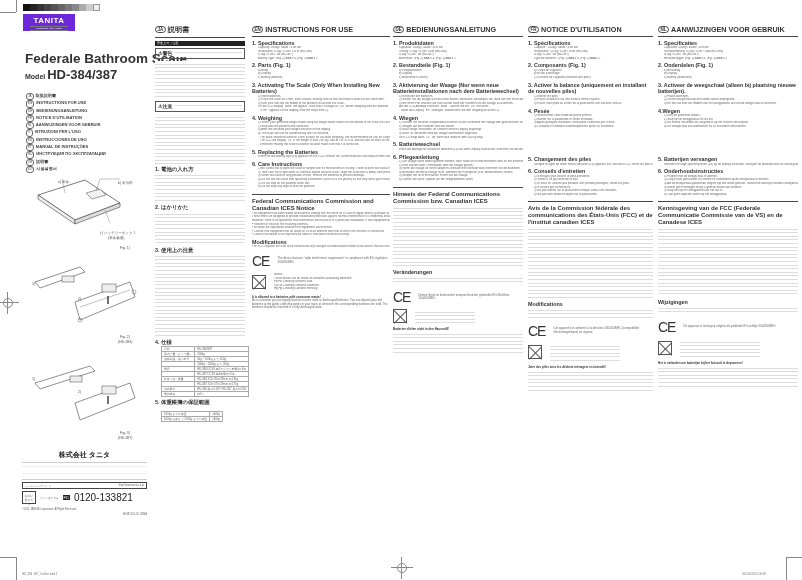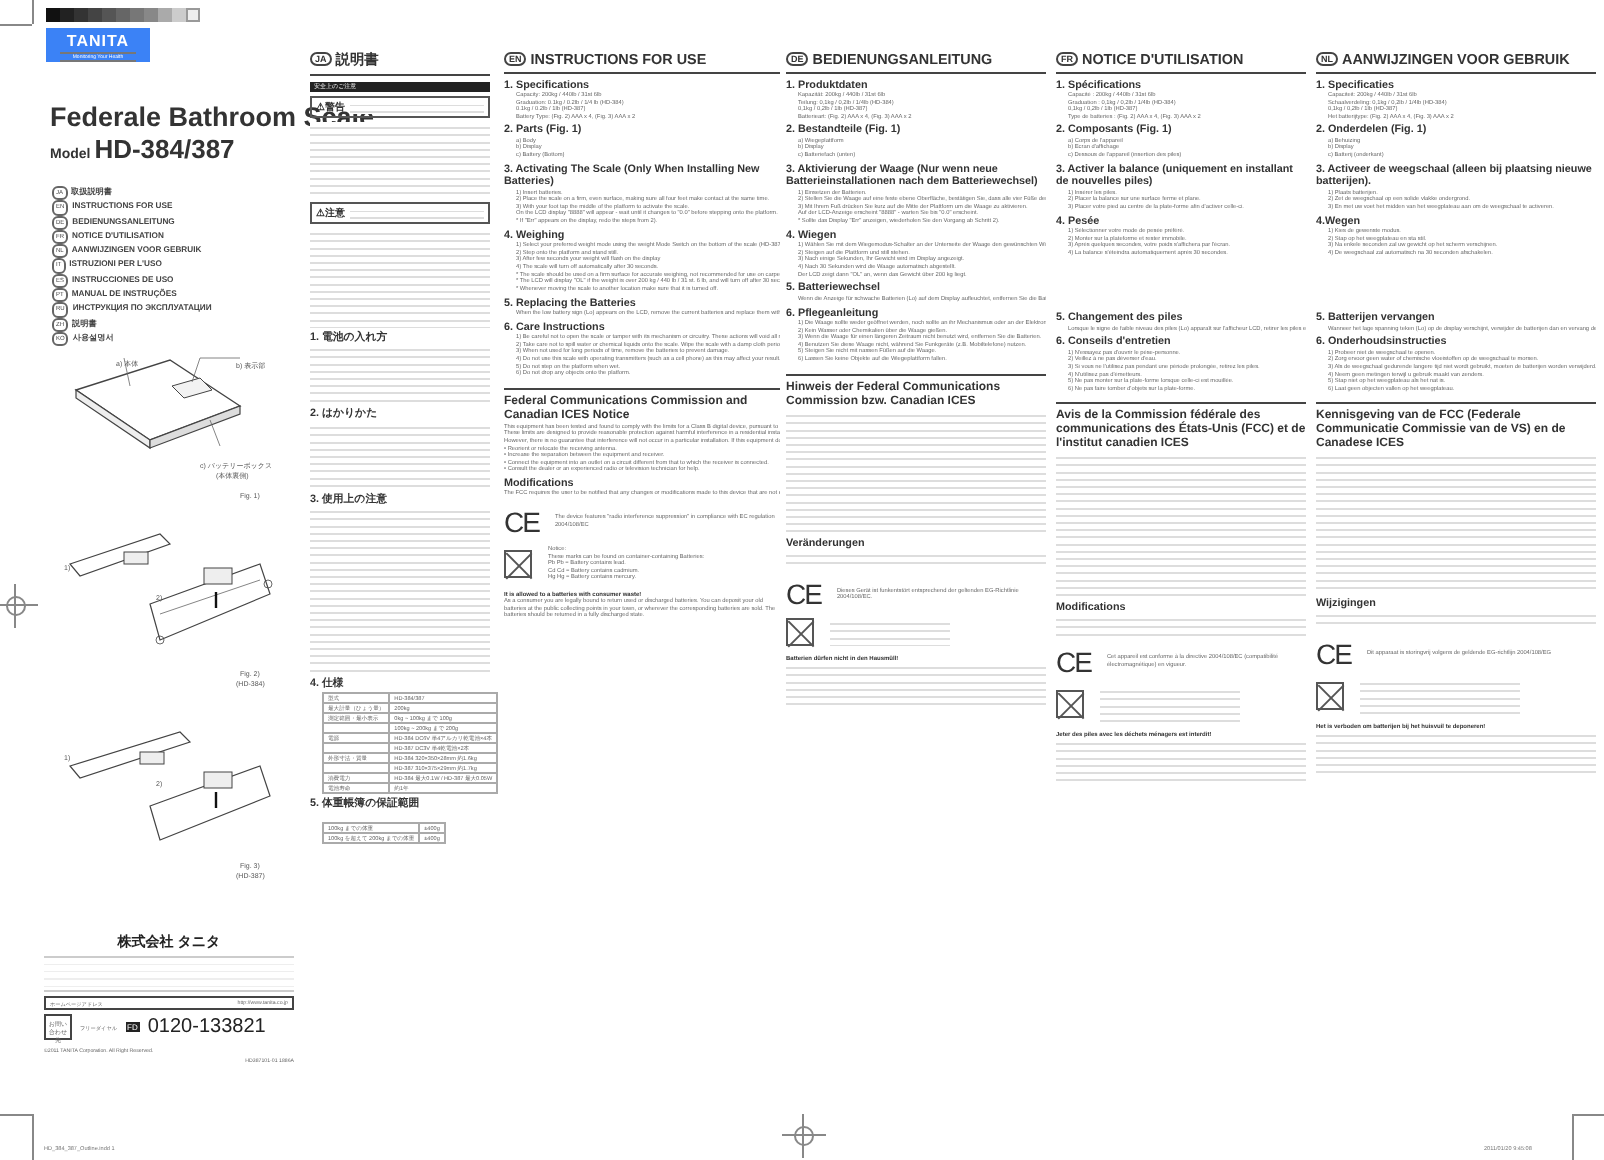--- a/index.html
+++ b/index.html
@@ -7,21 +7,21 @@
   body { font-family: "Liberation Sans", sans-serif; color: #222; position: relative; }
 
   .crop { position: absolute; border-color: #888; border-style: solid; border-width: 0; }
   .colorbar { position: absolute; left: 23px; top: 4px; display: flex; height: 7px; }
   .colorbar span { width: 7px; height: 7px; display: block; border-right: 0; }
   .regmark { position: absolute; width: 14px; height: 14px; }
   .regmark:before { content: ""; position: absolute; left: 6px; top: -4px; width: 1px; height: 22px; background: #888; }
   .regmark:after { content: ""; position: absolute; top: 6px; left: -4px; height: 1px; width: 22px; background: #888; }
   .regmark i { position: absolute; inset: 2px; border: 1px solid #888; border-radius: 50%; }
 
-  .logo { position: absolute; left: 23px; top: 14px; width: 52px; height: 17px; background: #3b82f6; color: #fff;
+  .logo { position: absolute; left: 23px; top: 14px; width: 52px; height: 17px; background: #6d28d9; color: #fff;
           font: bold 8px "Liberation Sans", sans-serif; text-align: center; padding-top: 2px; letter-spacing: 0.5px; }
   .logo small { display: block; font-size: 2.5px; font-weight: normal; letter-spacing: 0; margin-top: 1px; border-top: 1px solid #777; border-bottom: 1px solid #777; width: 38px; margin-left: 7px; }
 
   .title { position: absolute; left: 25px; top: 51px; font: bold 13.5px "Liberation Sans", sans-serif; color: #333; white-space: nowrap; }
   .model { position: absolute; left: 25px; top: 67px; font: bold 7px "Liberation Sans", sans-serif; color: #333; white-space: nowrap; }
   .model b { font-size: 13px; }
 
   .lang-list { position: absolute; left: 26px; top: 93px; list-style: none; }
   .lang-list li { font: bold 4.1px "Liberation Sans", sans-serif; line-height: 5.3px; color: #444; white-space: nowrap; }
   .lang-list li .c { display: inline-block; border: 0.5px solid #666; border-radius: 3px; font-size: 3px; padding: 0 1px; margin-right: 2px; font-weight: normal; }
@@ -45,21 +45,21 @@
   .bin:before { transform: rotate(45deg); } .bin:after { transform: rotate(-45deg); }
   .warnline { font-weight: bold; font-size: 3px; color: #333; margin-top: 4px; }
 
   .jp-col .warn-box { display: flex; align-items: center; border: 0.7px solid #555; padding: 1px 2px; margin: 2px 0; }
   .jp-col .warn-box b { font-size: 5px; margin-right: 3px; color: #333; }
   .jp-col .blackbar { background: #222; height: 5px; color: #fff; font-size: 3px; padding-left: 2px; margin-bottom: 2px; }
 
   table.spec { border-collapse: collapse; font-size: 2.8px; color: #666; margin-left: 6px; }
   table.spec td { border: 0.4px solid #aaa; padding: 0 2px; line-height: 4px; white-space: nowrap; }
 
-  .footer-block { position: absolute; left: 22px; top: 466px; width: 125px; font-size: 2.6px; color: #666; }
+  .footer-block { position: absolute; left: 22px; top: 450px; width: 125px; font-size: 2.6px; color: #666; }
   .footer-block .brand { text-align: center; font: bold 7px "Liberation Sans", sans-serif; color: #222; margin-bottom: 2px; }
   .footer-block .urlbox { border: 0.6px solid #444; padding: 0.5px 2px; margin: 2px 0; display: flex; justify-content: space-between; }
   .phone { display: flex; align-items: center; gap: 4px; margin-top: 2px; }
   .phone .box { border: 0.6px solid #444; width: 14px; height: 13px; font-size: 3px; text-align: center; padding-top: 2px; }
   .phone .num { font: 10px "Liberation Sans", sans-serif; color: #222; }
   .phone .fd { background: #222; color: #fff; font-size: 4px; padding: 0 1px; }
   .page-id { position: absolute; font-size: 2.8px; color: #777; white-space: nowrap; }
 </style>
 </head>
 <body>

